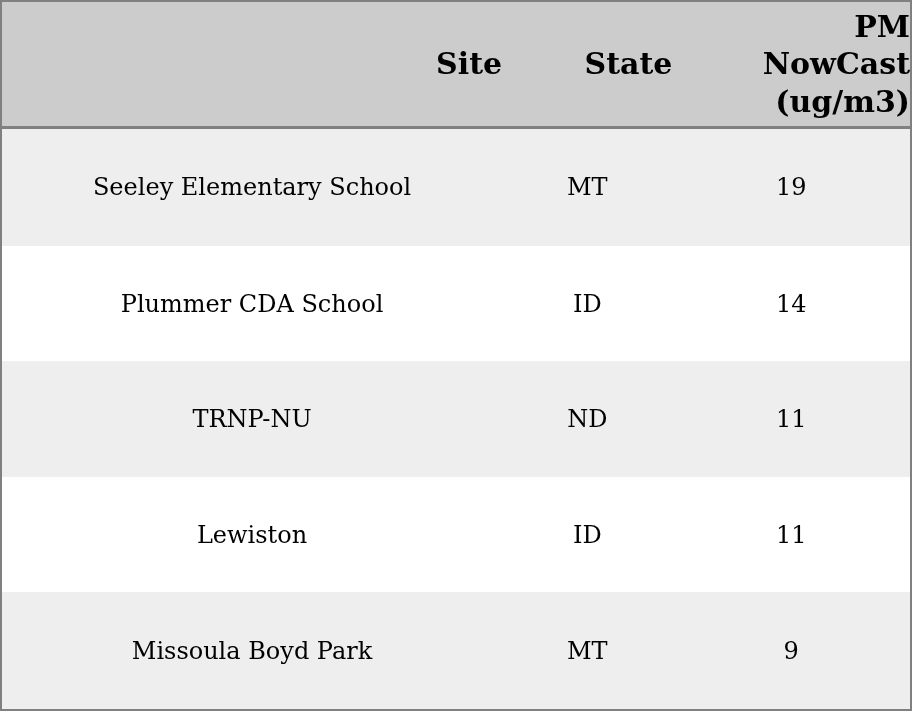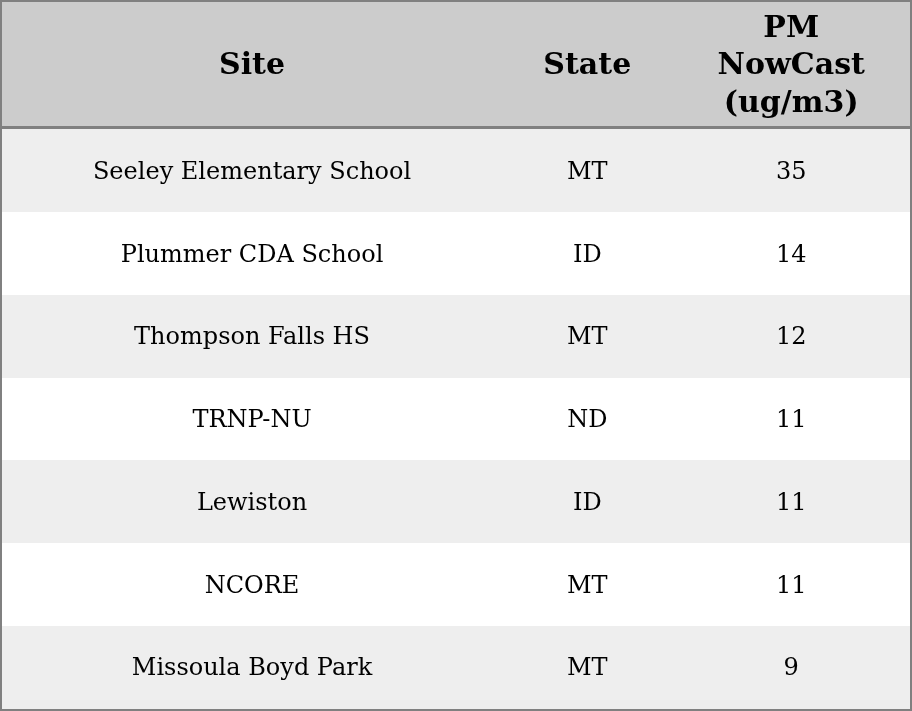--- a/index.html
+++ b/index.html
@@ -21,21 +21,21 @@
     border: 2px solid var(--border, #808080);
   }
   col.col-site  { width: 500px; }
   col.col-state { width: 170px; }
   col.col-pm    { width: 238px; }
   thead th {
     background: var(--header-bg, #ccc);
     font-weight: bold;
     font-size: 30px;
     line-height: 1.24;
-    text-align: center;
+    text-align: right;
     vertical-align: middle;
     white-space: pre-line;
     height: 124px;
     padding: 0;
     border-bottom: 3px solid var(--border, #808080);
   }
   tbody td {
     font-size: 24px;
     font-weight: normal;
     text-align: center;
@@ -64,54 +64,44 @@
       <th>State</th>
       <th>PM
 NowCast
 (ug/m3)</th>
     </tr>
   </thead>
   <tbody>
   <tr>
     <td>Seeley Elementary School</td>
     <td>MT</td>
-    <td>35</td>
+    <td>19</td>
   </tr>
 
 
 
   <tr>
     <td>Plummer CDA School</td>
     <td>ID</td>
     <td>14</td>
   </tr>
 
-  <tr>
-    <td>Thompson Falls HS</td>
-    <td>MT</td>
-    <td>12</td>
-  </tr>
 
   <tr>
     <td>TRNP-NU</td>
     <td>ND</td>
     <td>11</td>
   </tr>
 
   <tr>
     <td>Lewiston</td>
     <td>ID</td>
     <td>11</td>
   </tr>
 
-  <tr>
-    <td>NCORE</td>
-    <td>MT</td>
-    <td>11</td>
-  </tr>
 
 
   <tr>
     <td>Missoula Boyd Park</td>
     <td>MT</td>
     <td>9</td>
   </tr>
 </tbody>
 </table>
 

